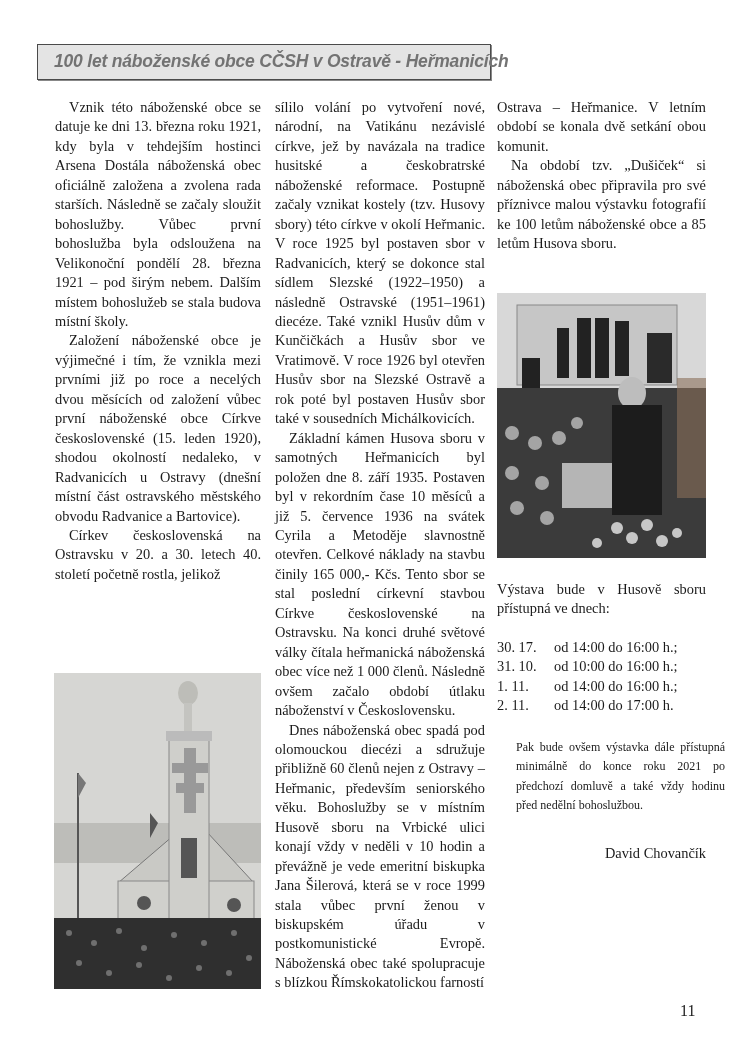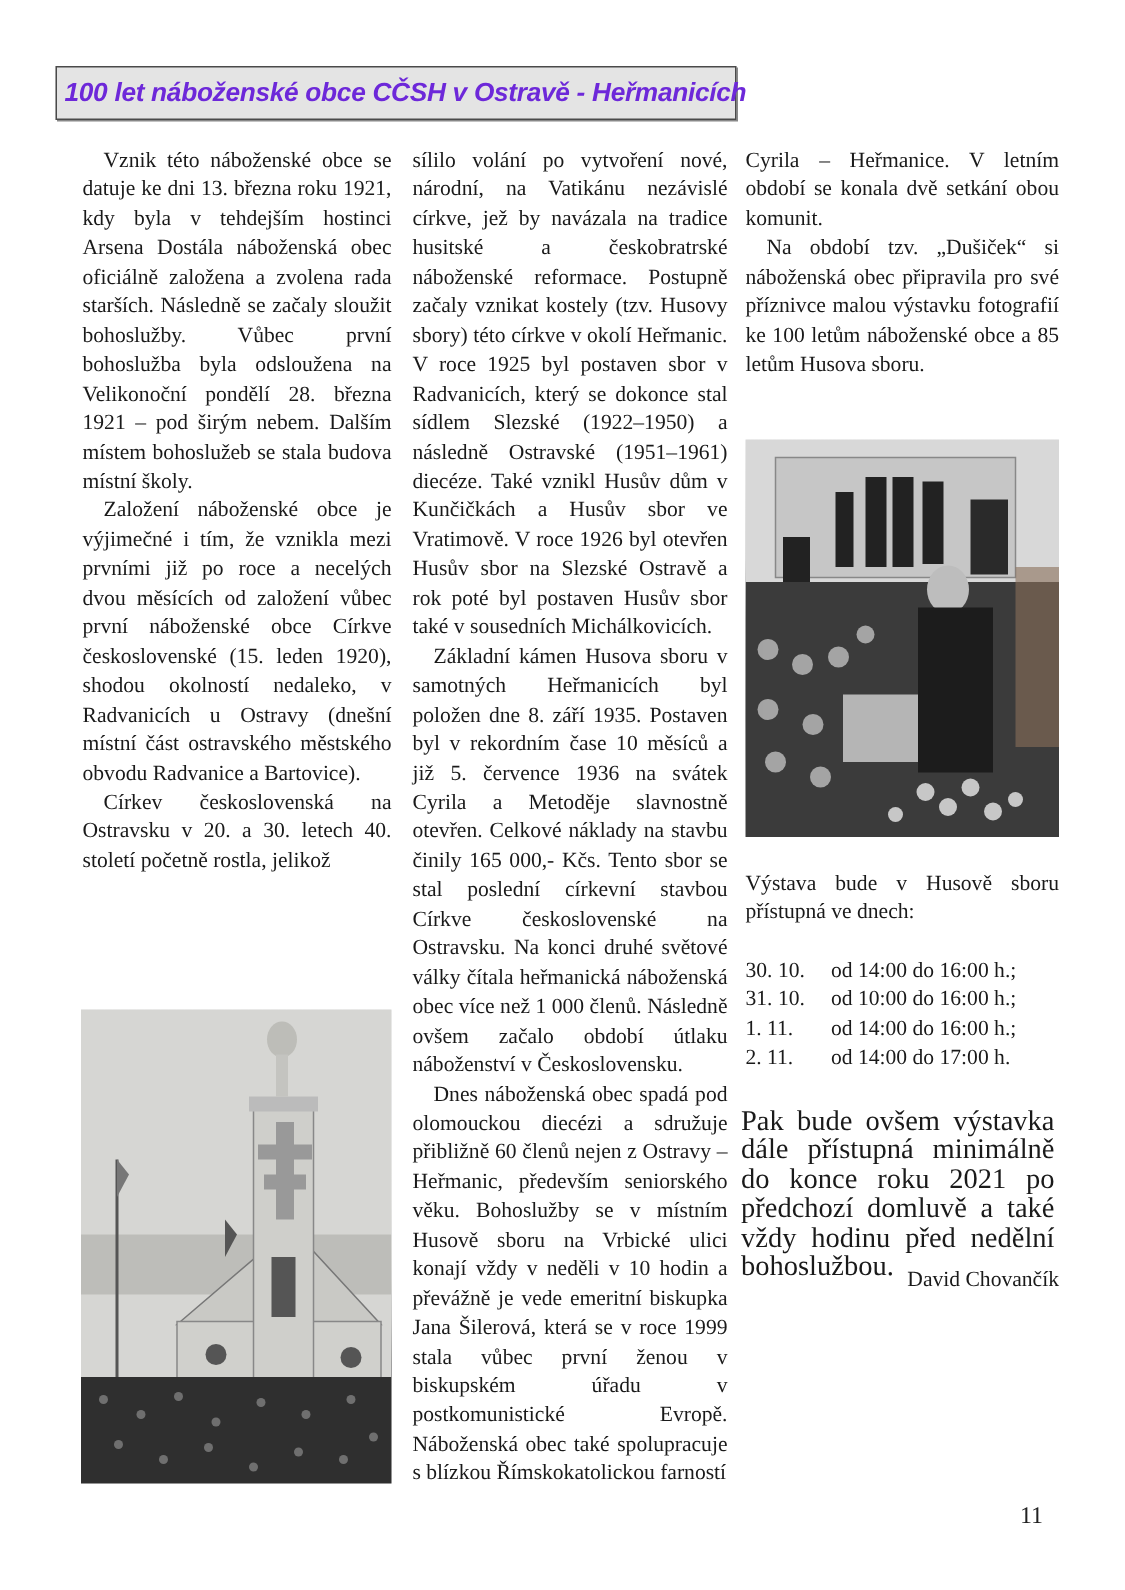--- a/index.html
+++ b/index.html
@@ -1,34 +1,34 @@
 <!DOCTYPE html>
 <html><head>
 <meta charset="utf-8">
 <style>
   html, body { margin:0; padding:0; background:#ffffff; }
   body { width:750px; height:1060px; position:relative; overflow:hidden;
          font-family:"DejaVu Serif","Liberation Serif",serif; color:#1a1a1a; }
   .title-box { position:absolute; left:37px; top:44px; width:454px; height:36px;
     background:#e4e4e4; border:1.5px solid #4a4a4a; box-sizing:border-box;
     box-shadow: 1px 1px 0 #888; }
-  .title-box .title { position:absolute; left:5px; top:6px; font-family:"Liberation Sans",sans-serif;
-    font-style:italic; font-weight:bold; font-size:17.5px; color:#6d28d9; letter-spacing:-0.2px; white-space:nowrap; }
+  .title-box .title { position:absolute; left:16px; top:6px; font-family:"Liberation Sans",sans-serif;
+    font-style:italic; font-weight:bold; font-size:17.5px; color:#737373; letter-spacing:-0.2px; white-space:nowrap; }
   .col { position:absolute; font-family:"Liberation Serif",serif; font-size:14.4px; line-height:19.45px;
     text-align:justify; hyphens:manual; }
   .col p { margin:0; }
   .col p.ind { text-indent:14px; }
   .col1 { left:55px; top:98px; width:206px; }
   .col2 { left:275px; top:98px; width:210px; }
   .col3 { left:497px; top:98px; width:209px; }
   .sched { position:absolute; left:497px; top:580px; width:209px; font-family:"Liberation Serif",serif; font-size:14.4px; line-height:19.45px; }
   .sched .intro { text-align:justify; }
   .sched .row { display:flex; white-space:nowrap; }
   .sched .row .d { width:57px; }
-  .after { position:absolute; left:494px; top:738px; width:209px; font-family:"Liberation Serif",serif; font-size:19px; line-height:19.45px; text-align:justify; }
+  .after { position:absolute; left:516px; top:738px; width:209px; font-family:"Liberation Serif",serif; font-size:12px; line-height:19.45px; text-align:justify; }
   .author { position:absolute; right:44px; top:845px; font-family:"Liberation Serif",serif; font-size:14.4px; }
   .photo { position:absolute; overflow:hidden; }
   .photo1 { left:54px; top:673px; width:207px; height:316px;
     background: linear-gradient(180deg,#d8d8d6 0%,#cfcfcc 40%,#b9b9b6 55%,#8d8d8a 65%,#2f2f2f 75%,#3a3a3a 100%); }
   .photo2 { left:497px; top:293px; width:209px; height:265px;
     background: linear-gradient(180deg,#dcdcdc 0%,#bdbdbd 30%,#5a5a5a 45%,#2b2b2b 70%,#555 100%); }
   .page-no { position:absolute; left:680px; top:1002px; font-family:"Liberation Serif",serif; font-size:16px; color:#222; }
 </style>
 </head>
 <body>
@@ -82,21 +82,21 @@
   </svg>
 </div>
 
 <div class="col col2">
   <p>sílilo volání po vytvoření nové, národní, na Vatikánu nezávislé církve, jež by navázala na tradice husitské a českobratrské náboženské reformace. Postupně začaly vznikat kostely (tzv. Husovy sbory) této církve v okolí Heřmanic. V roce 1925 byl postaven sbor v Radvanicích, který se dokonce stal sídlem Slezské (1922–1950) a následně Ostravské (1951–1961) diecéze. Také vznikl Husův dům v Kunčičkách a Husův sbor ve Vratimově. V roce 1926 byl otevřen Husův sbor na Slezské Ostravě a rok poté byl postaven Husův sbor také v sousedních Michálkovicích.</p>
   <p class="ind">Základní kámen Husova sboru v samotných Heřmanicích byl položen dne 8. září 1935. Postaven byl v rekordním čase 10 měsíců a již 5. července 1936 na svátek Cyrila a Metoděje slavnostně otevřen. Celkové náklady na stavbu činily 165 000,- Kčs. Tento sbor se stal poslední církevní stavbou Církve československé na Ostravsku. Na konci druhé světové války čítala heřmanická náboženská obec více než 1 000 členů. Následně ovšem začalo období útlaku náboženství v Československu.</p>
   <p class="ind">Dnes náboženská obec spadá pod olomouckou diecézi a sdružuje přibližně 60 členů nejen z Ostravy – Heřmanic, především seniorského věku. Bohoslužby se v místním Husově sboru na Vrbické ulici konají vždy v neděli v 10 hodin a převážně je vede emeritní biskupka Jana Šilerová, která se v roce 1999 stala vůbec první ženou v biskupském úřadu v postkomunistické Evropě. Náboženská obec také spolupracuje s blízkou Římskokatolickou farností</p>
 </div>
 
 <div class="col col3">
-  <p>Cyrila – Heřmanice. V letním období se konala dvě setkání obou komunit.</p>
+  <p>Ostrava – Heřmanice. V letním období se konala dvě setkání obou komunit.</p>
   <p class="ind">Na období tzv. „Dušiček“ si náboženská obec připravila pro své příznivce malou výstavku fotografií ke 100 letům náboženské obce a 85 letům Husova sboru.</p>
 </div>
 
 <div class="photo photo2">
   <svg width="209" height="265" viewBox="0 0 209 265">
     <rect x="0" y="0" width="209" height="265" fill="#d8d8d8"></rect>
     <rect x="20" y="12" width="160" height="80" fill="#c6c6c6" stroke="#888"></rect>
     <rect x="150" y="40" width="25" height="50" fill="#2a2a2a"></rect>
     <g fill="#222">
       <rect x="60" y="35" width="12" height="50"></rect>
@@ -128,21 +128,21 @@
         <circle cx="100" cy="250" r="5"></circle>
         <circle cx="180" cy="240" r="5"></circle>
     </g>
   </svg>
 </div>
 
 <div class="sched">
   <div class="intro">Výstava bude v Husově sboru přístupná ve dnech:</div>
   <div style="height:19px"></div>
   <div class="row">
-    <span class="d">30. 10.</span>
+    <span class="d">30. 17.</span>
     <span>od 14:00 do 16:00 h.;</span>
   </div>
   <div class="row">
     <span class="d">31. 10.</span>
     <span>od 10:00 do 16:00 h.;</span>
   </div>
   <div class="row">
     <span class="d">1. 11.</span>
     <span>od 14:00 do 16:00 h.;</span>
   </div>

